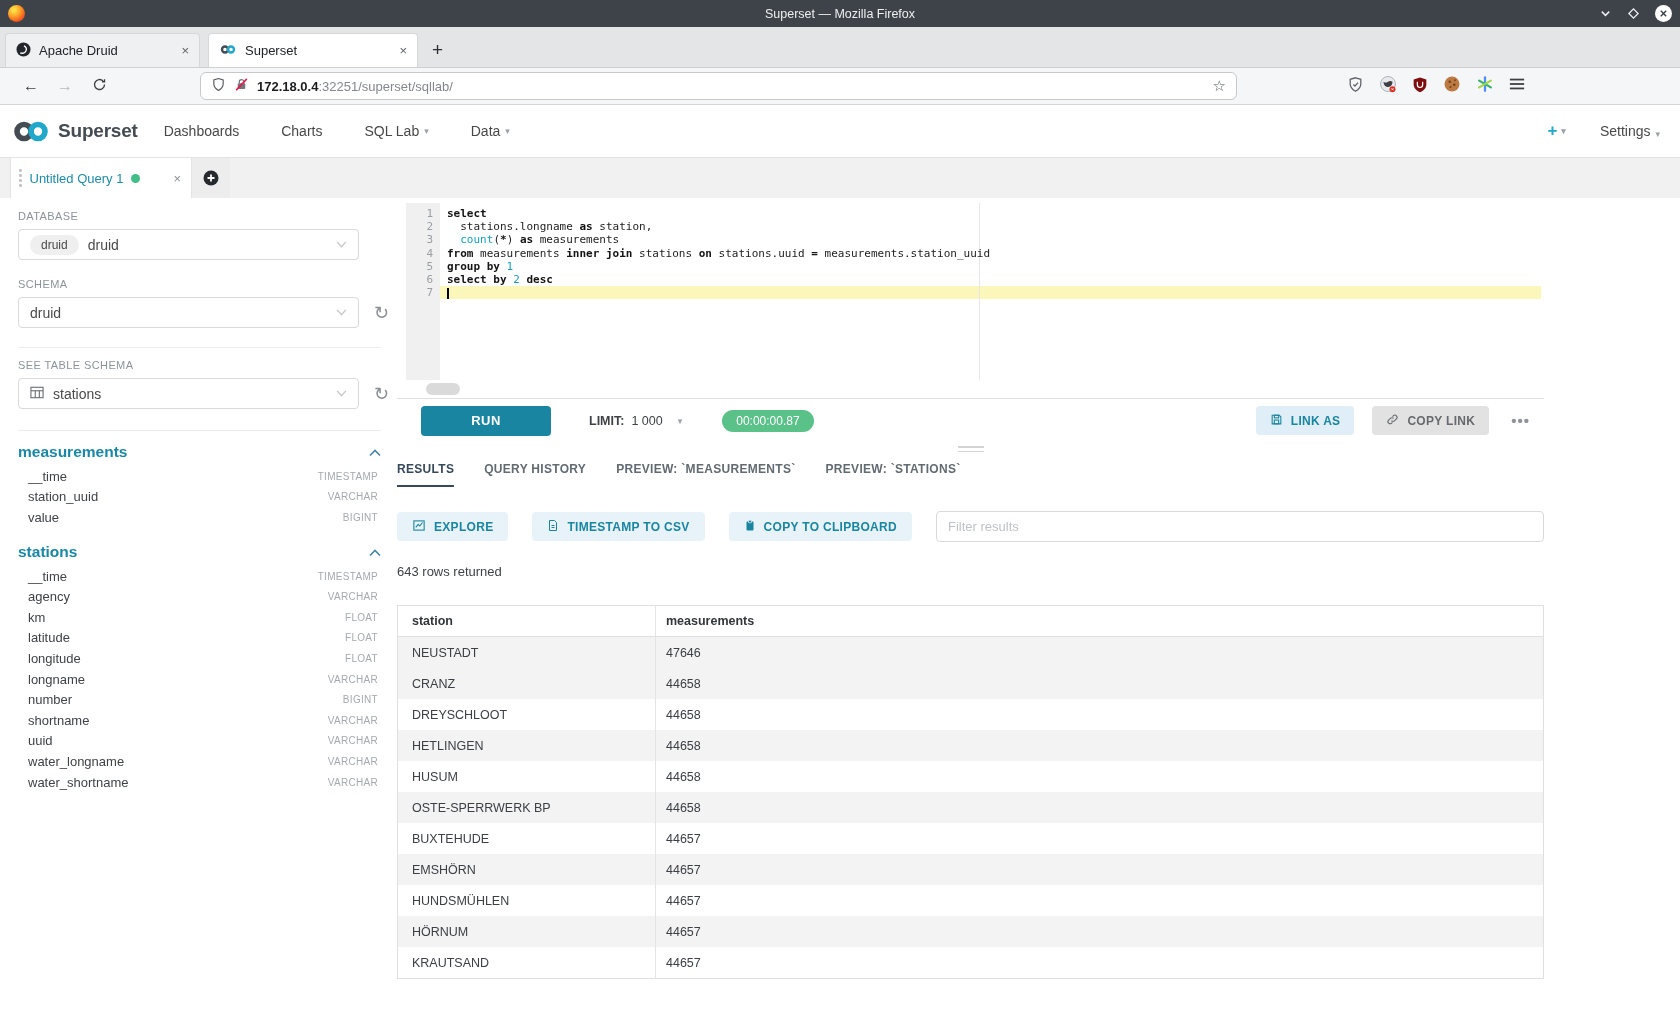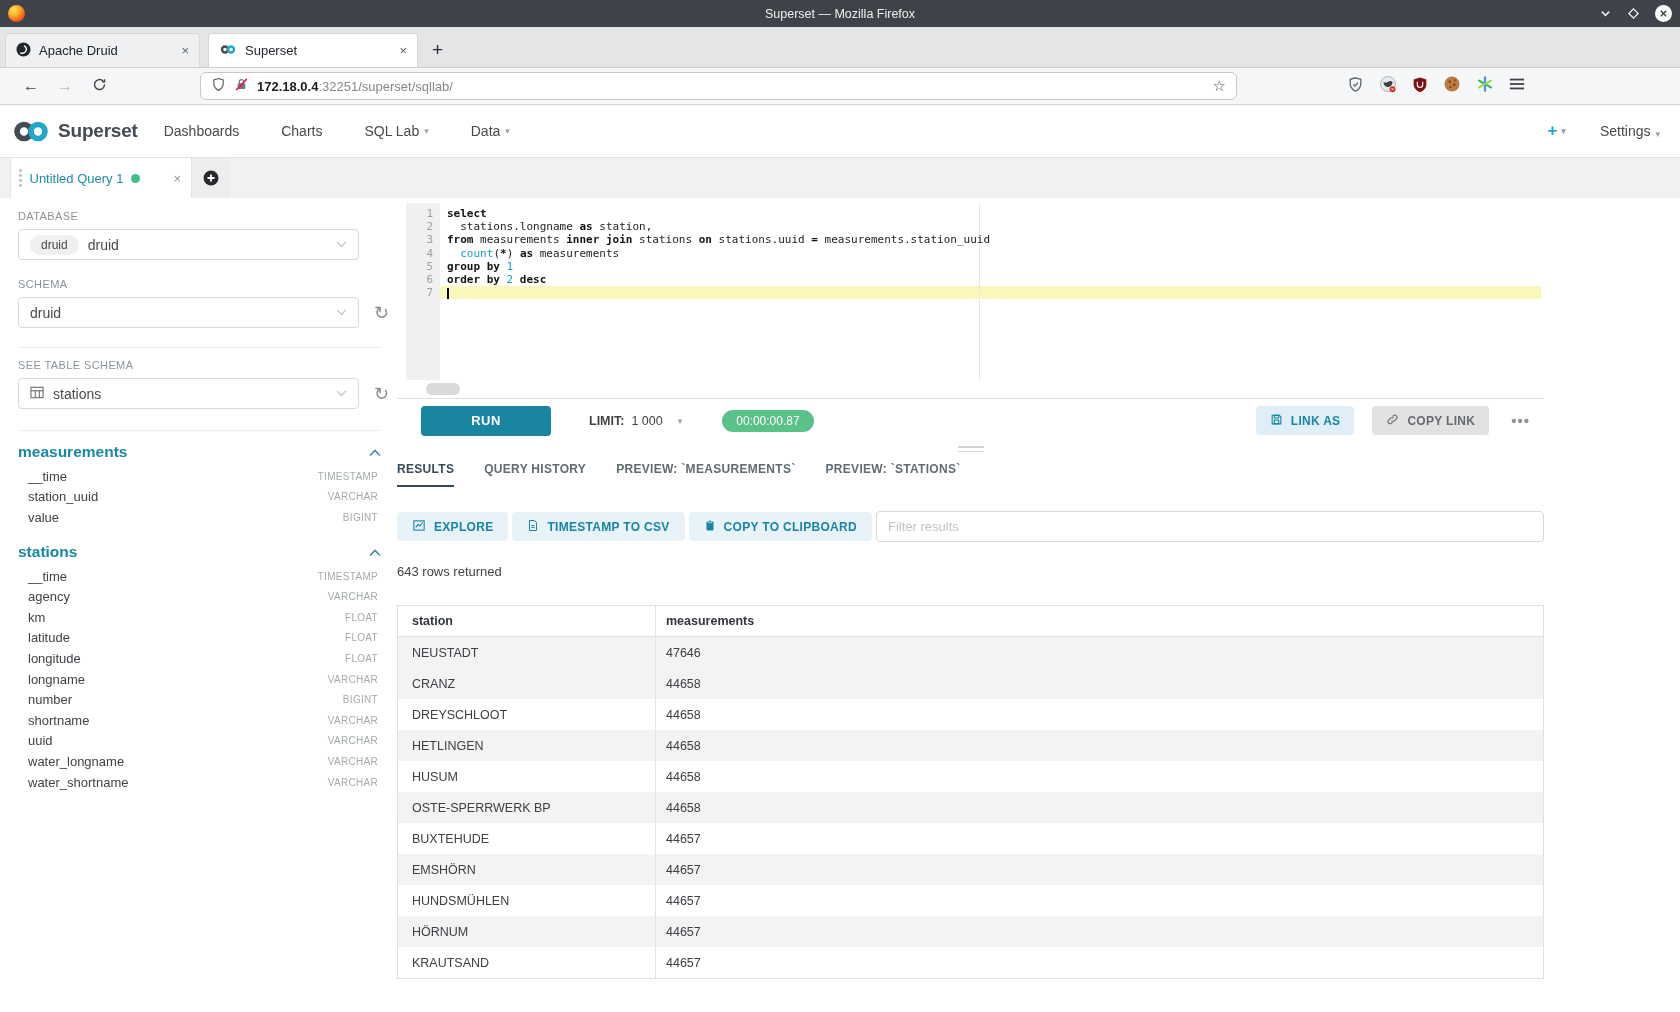--- a/index.html
+++ b/index.html
@@ -108,21 +108,21 @@
   .copylink { background:#e2e2e2; color:#666a6e; }
   .morebtn { color:#8f9397; font-size:15px; font-weight:bold; letter-spacing:1px; padding:0 4px; }
 
   .draghandle { height:14px; display:flex; flex-direction:column; align-items:center; justify-content:center; gap:3px; }
   .draghandle i { width:26px; height:1.5px; background:#d2d4d6; }
 
   .rtabs { display:flex; gap:30px; margin-top:6px; }
   .rtab { font-size:12px; font-weight:600; letter-spacing:0.3px; color:#626b72; padding-bottom:9px; border-bottom:2px solid transparent; }
   .rtab.active { color:#374a5c; border-bottom-color:#374a5c; }
 
-  .actions { margin-top:24px; display:flex; align-items:center; gap:4px; }
+  .actions { margin-top:24px; display:flex; align-items:center; gap:24px; }
   .actbtn { height:29px; padding:0 15px; background:#e7f3f9; border-radius:4px; color:#1a85a0; font-size:12px;
             font-weight:bold; letter-spacing:0.3px; display:flex; align-items:center; gap:8px; }
   .filterin { flex:1; height:31px; border:1px solid #d9d9d9; border-radius:4px; font-size:13px; padding:0 11px;
               color:#3f4347; outline:none; font-family:"Liberation Sans", sans-serif; }
   .filterin::placeholder { color:#bfc3c6; }
 
   .rowcount { margin-top:22px; font-size:13px; color:#3f4347; }
 
   .rtable { margin-top:26px; border:1px solid #e0e0e0; width:1147px; }
   .trow { display:flex; height:31px; align-items:center; font-size:12.5px; color:#3c4045; }
@@ -432,24 +432,24 @@
             <div class="num">4</div>
             <div class="num">5</div>
             <div class="num">6</div>
             <div class="num">7</div>
           </div>
         <div class="ed-active" id="ed-active" style="top: 83.2px;"></div>
         <div class="ed-margin"></div>
         <div class="ed-code" id="ed-code">
             <div class="ed-line"><span class="tok-kw">select</span></div>
             <div class="ed-line"><span class="tok-pl">  stations.longname </span><span class="tok-kw">as</span><span class="tok-pl"> station,</span></div>
+            <div class="ed-line"><span class="tok-pl">  </span><span class="tok-fn">count</span><span class="tok-pl">(</span><span class="tok-kw">*</span><span class="tok-pl">) </span><span class="tok-kw">as</span><span class="tok-pl"> measurements</span></div>
             <div class="ed-line"><span class="tok-kw">from</span><span class="tok-pl"> measurements </span><span class="tok-kw">inner join</span><span class="tok-pl"> stations </span><span class="tok-kw">on</span><span class="tok-pl"> stations.uuid </span><span class="tok-kw">=</span><span class="tok-pl"> measurements.station_uuid</span></div>
-            <div class="ed-line"><span class="tok-pl">  </span><span class="tok-fn">count</span><span class="tok-pl">(</span><span class="tok-kw">*</span><span class="tok-pl">) </span><span class="tok-kw">as</span><span class="tok-pl"> measurements</span></div>
             <div class="ed-line"><span class="tok-kw">group by</span><span class="tok-pl"> </span><span class="tok-num">1</span></div>
-            <div class="ed-line"><span class="tok-kw">order by</span><span class="tok-pl"> </span><span class="tok-num">2</span><span class="tok-pl"> </span><span class="tok-kw">desc</span></div>
+            <div class="ed-line"><span class="tok-kw">select by</span><span class="tok-pl"> </span><span class="tok-num">2</span><span class="tok-pl"> </span><span class="tok-kw">desc</span></div>
             <div class="ed-line"><span class="cursor"></span></div>
           </div>
       </div>
 
       <div class="hscroll">
         <span class="hthumb"></span>
       </div>
 
       <div class="etoolbar">
         <div class="runbtn">RUN</div>

